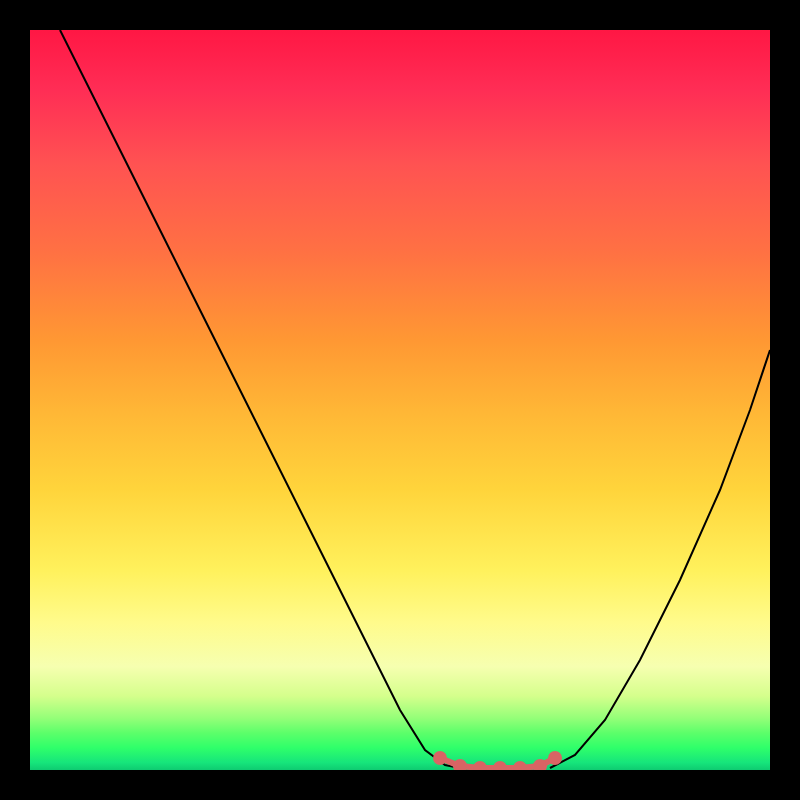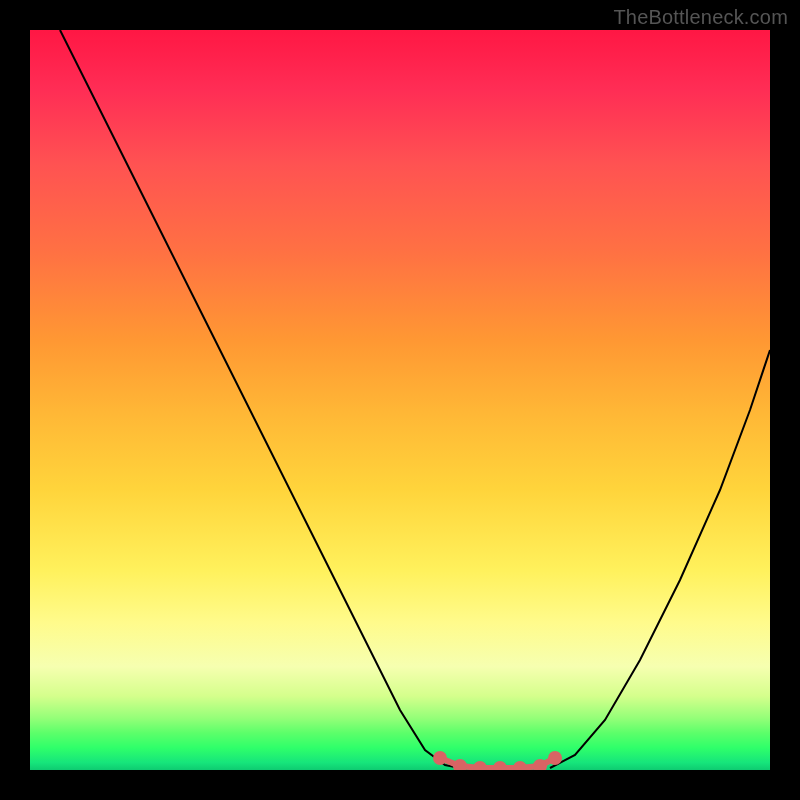--- a/index.html
+++ b/index.html
@@ -56,14 +56,13 @@
           <circle cx="410" cy="728" r="7" fill="#d96464"></circle>
           <circle cx="430" cy="736" r="7" fill="#d96464"></circle>
           <circle cx="450" cy="738" r="7" fill="#d96464"></circle>
           <circle cx="470" cy="738" r="7" fill="#d96464"></circle>
           <circle cx="490" cy="738" r="7" fill="#d96464"></circle>
           <circle cx="510" cy="736" r="7" fill="#d96464"></circle>
           <circle cx="525" cy="728" r="7" fill="#d96464"></circle>
         </g>
     </svg>
   </div>
-  <div class="watermark">TheBottleneck.com</div>
 </div>
 
 </body></html>

